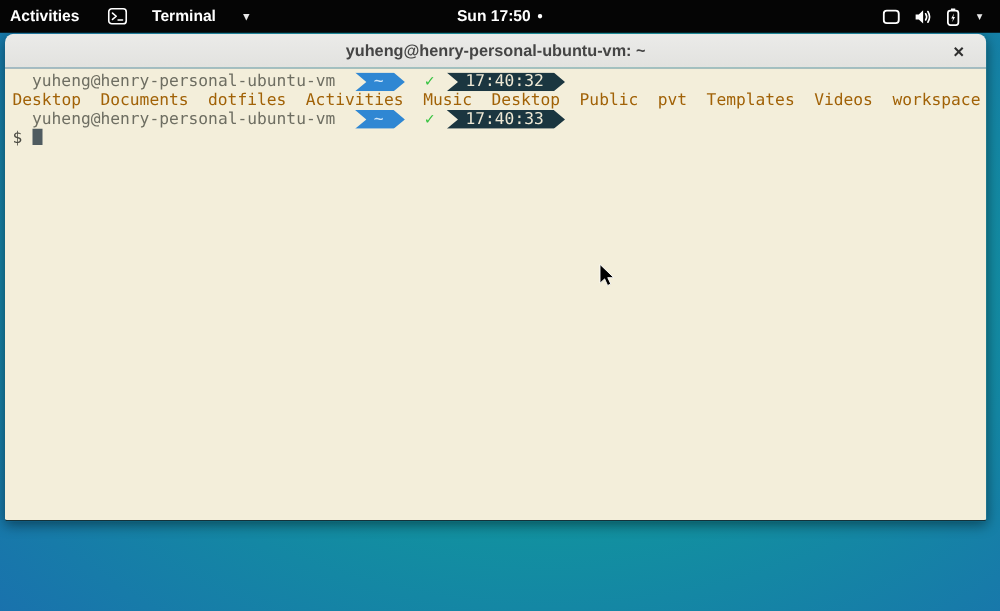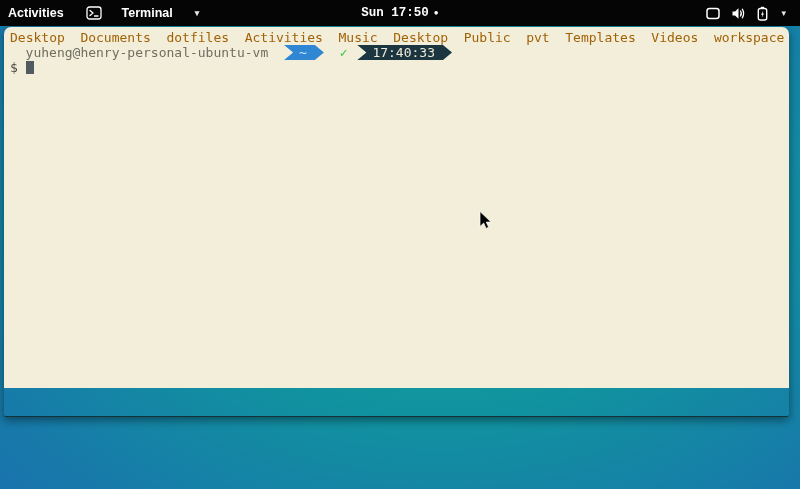--- a/index.html
+++ b/index.html
@@ -16,21 +16,21 @@
   .topbar {
     position:absolute; left:0; top:0; width:800px; height:26px;
     background:#050505; color:#fff; display:flex; align-items:center;
     font-size:12.5px; z-index:30;
   }
   .activities { padding:0 8px; height:26px; display:flex; align-items:center; font-weight:700; cursor:default; }
   .app-menu { display:flex; align-items:center; gap:20px; margin-left:14px; height:26px; font-weight:700; }
   .mini-term-icon { display:inline-flex; }
   .chev { font-size:9px; line-height:1; margin-left:2px; color:#e8e8e8; }
   .clock-wrap { position:absolute; left:0; right:0; top:0; height:26px; display:flex; align-items:center; justify-content:center; pointer-events:none; }
-  .clock { font-weight:700; pointer-events:auto; display:flex; align-items:center; gap:5px;font-family:Liberation Mono, monospace; }
+  .clock { font-weight:700; pointer-events:auto; display:flex; align-items:center; gap:5px; }
   .clock .dot { font-size:8px; line-height:1; }
   .tray { position:absolute; right:8px; top:0; height:26px; display:flex; align-items:center; gap:11px; padding:0 6px; }
 
   
   .window {
     position:absolute; left:4px; top:27px; width:785px; height:390px;
     border-radius:7px 7px 2px 2px; overflow:hidden; z-index:10;
     box-shadow:0 3px 10px rgba(0,0,0,0.45);
     border-bottom:1px solid #14323a;
   }
@@ -118,21 +118,33 @@
         <rect x="3.8" y="0.8" width="3.4" height="1.6" fill="#ffffff"></rect>
         <rect x="1.3" y="2.5" width="8.4" height="11.5" rx="2" fill="none" stroke="#ffffff" stroke-width="1.4"></rect>
         <polygon points="6.3,4.5 4,8.7 5.4,8.7 4.7,11.8 7,7.6 5.6,7.6" fill="#ffffff"></polygon>
       </svg>
     </span>
     <span class="chev">▾</span>
   </div>
 </div>
 
 <div class="window">
+  <div class="titlebar">
+    <span class="window-title">yuheng@henry-personal-ubuntu-vm: ~</span>
+    <span class="close-btn">
+      <span>×</span>
+    </span>
+  </div>
   <div class="screen">
+    <div class="line prompt-line">
+      <span class="u-host">yuheng@henry-personal-ubuntu-vm</span>
+      <span class="ribbon path">~</span>
+      <span class="check">✓</span>
+      <span class="ribbon time">17:40:32</span>
+    </div>
     <div class="line"><span class="dir">Desktop</span><span class="dir">Documents</span><span class="dir">dotfiles</span><span class="dir">Activities</span><span class="dir">Music</span><span class="dir">Desktop</span><span class="dir">Public</span><span class="dir">pvt</span><span class="dir">Templates</span><span class="dir">Videos</span><span class="dir">workspace</span></div>
     <div class="line prompt-line">
       <span class="u-host">yuheng@henry-personal-ubuntu-vm</span>
       <span class="ribbon path">~</span>
       <span class="check">✓</span>
       <span class="ribbon time">17:40:33</span>
     </div>
     <div class="line">
       <span class="dollar">$</span><span class="cursor-block"></span>
     </div>

